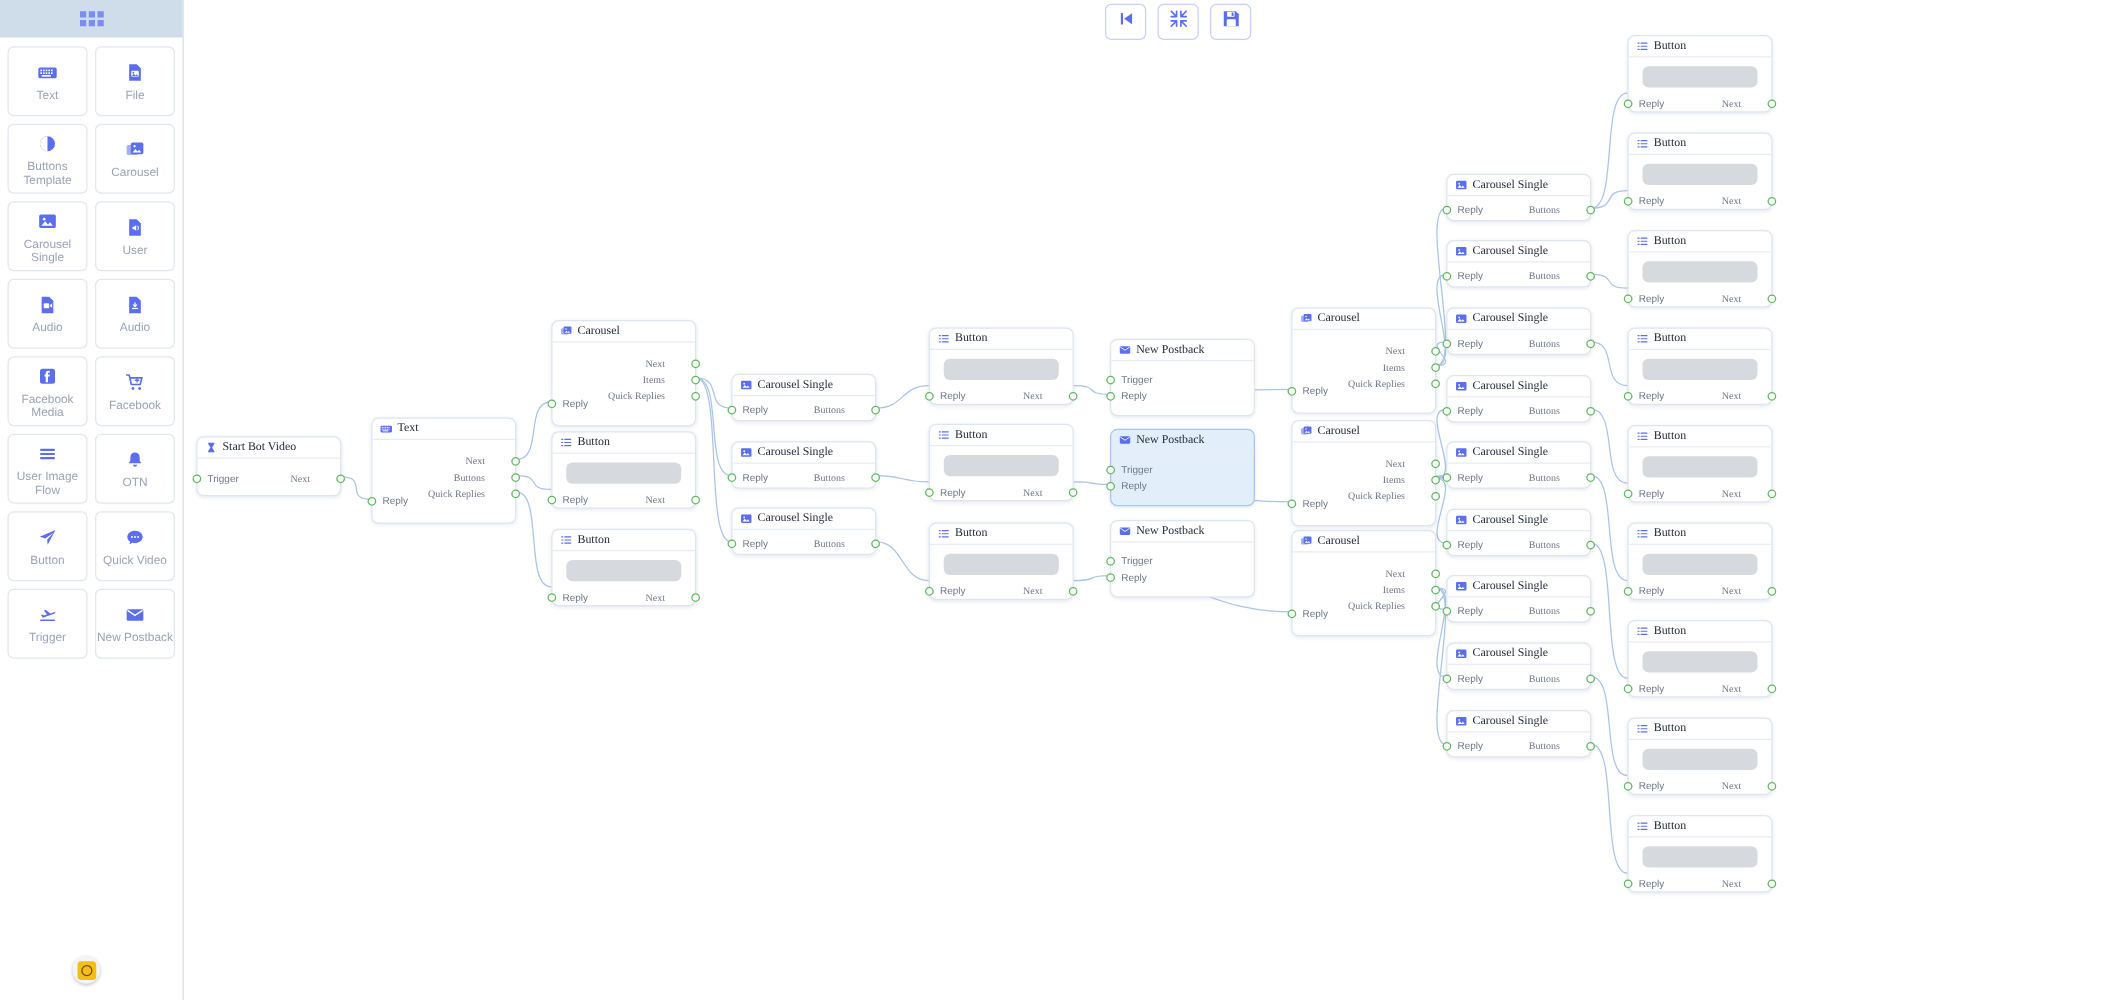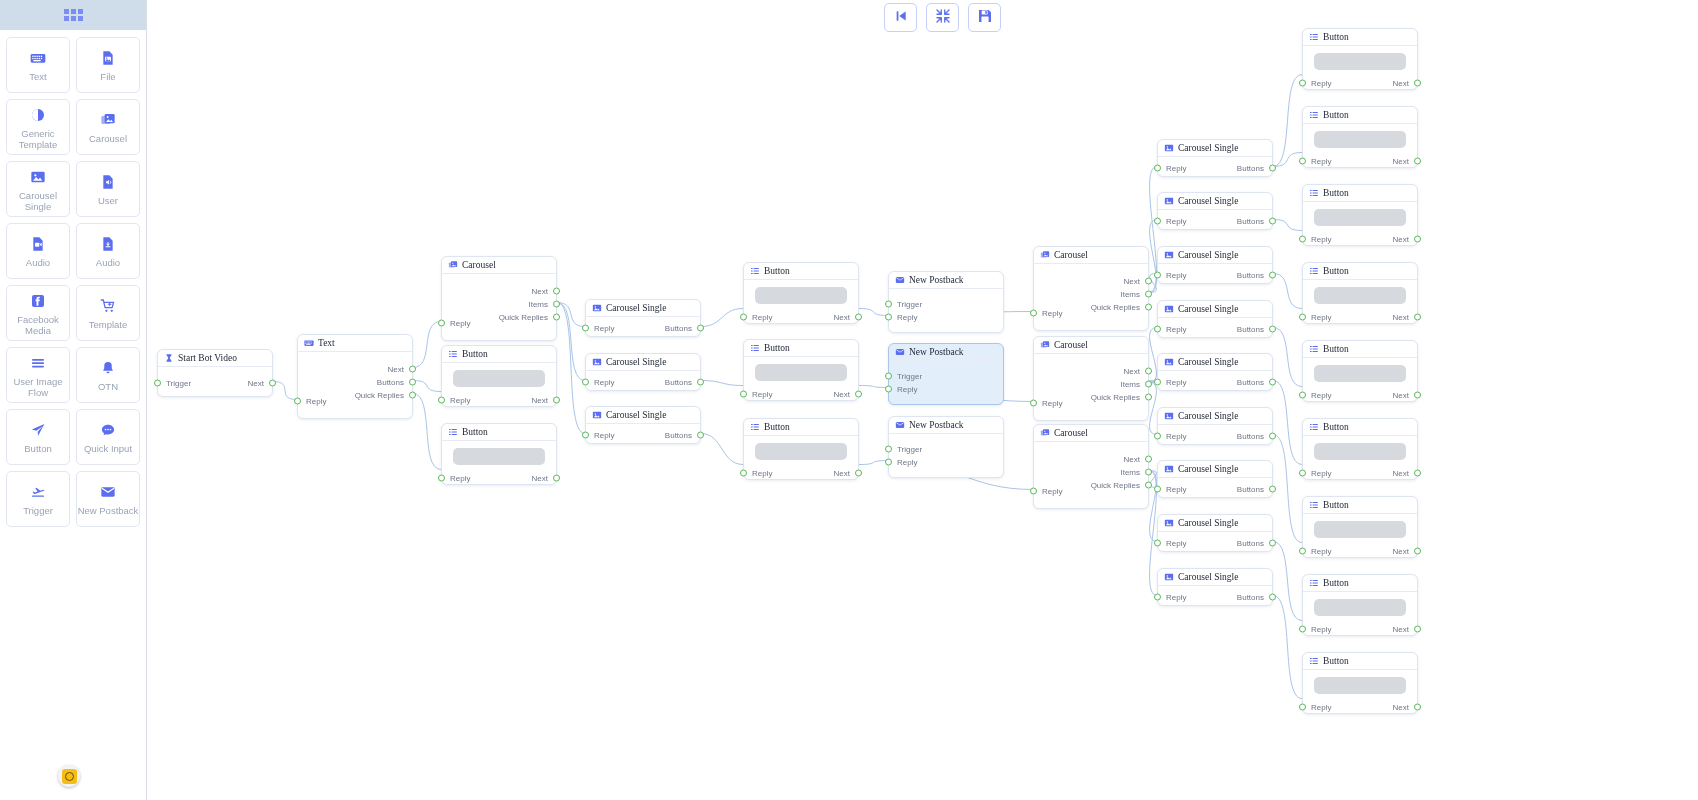--- a/index.html
+++ b/index.html
@@ -112,21 +112,21 @@
     margin: 7px auto 0; height: 17px; border-radius: 5px;
     background: #d6d9de;
   }
   .port-row { position: relative; height: 13px; }
   .port-lbl {
     position: absolute; font-size: 8px; color: #6e7687;
     font-family: "Liberation Sans", sans-serif; white-space: nowrap;
     top: 50%; transform: translateY(-50%);
   }
   .port-lbl.in  { left: 8px; }
-  .port-lbl.out { right: 8px; }
+  .port-lbl.out { right: 24px; font-family: Liberation Serif, serif; }
   .dot {
     position: absolute; width: 7px; height: 7px; border-radius: 50%;
     background: #ffffff; border: 1px solid #5cb85c;
     top: 50%; transform: translateY(-50%); cursor: pointer;
   }
   .dot.in  { left: -4px; }
   .dot.out { right: -4px; }
 </style>
 </head>
 <body>
@@ -176,21 +176,21 @@
           <span class="pal-label">File</span>
         </div>
         <div class="pal-item">
           <span class="pi-icon">
             <svg width="16" height="16" viewBox="0 0 24 24" fill="currentColor">
               <circle cx="12" cy="12" r="9"></circle>
               <path d="M12 3a9 9 0 000 18z" fill="#fff" opacity="0"></path>
               <path d="M12 3v18a9 9 0 010-18z" fill="#fff"></path>
             </svg>
           </span>
-          <span class="pal-label">Generic Template</span>
+          <span class="pal-label">Buttons Template</span>
         </div>
         <div class="pal-item">
           <span class="pi-icon">
             <svg width="16" height="16" viewBox="0 0 24 24" fill="currentColor">
               <rect x="2" y="6" width="14" height="12" rx="2" opacity=".55"></rect>
               <rect x="7" y="3" width="15" height="14" rx="2"></rect>
               <circle cx="11.5" cy="7.5" r="1.4" fill="#fff"></circle>
               <path d="M9 15l3.5-4.2 2.6 3 1.9-2.1 2.5 3.3z" fill="#fff"></path>
             </svg>
           </span>
@@ -247,21 +247,21 @@
         </div>
         <div class="pal-item">
           <span class="pi-icon">
             <svg width="16" height="16" viewBox="0 0 24 24" fill="currentColor">
               <path d="M2 3h3l2.6 11.4h10.6l2.2-8H7" fill="none" stroke="currentColor" stroke-width="1.9" stroke-linecap="round" stroke-linejoin="round"></path>
               <circle cx="9.6" cy="19.2" r="1.7"></circle>
               <circle cx="17.6" cy="19.2" r="1.7"></circle>
               <path d="M14.5 7.2v4.2M12.4 9.3h4.2" stroke="currentColor" stroke-width="1.6" stroke-linecap="round"></path>
             </svg>
           </span>
-          <span class="pal-label">Template</span>
+          <span class="pal-label">Facebook</span>
         </div>
         <div class="pal-item">
           <span class="pi-icon">
             <svg width="16" height="16" viewBox="0 0 24 24" fill="currentColor">
               <rect x="3" y="6" width="18" height="2.6" rx="1.3"></rect>
               <rect x="3" y="11" width="18" height="2.6" rx="1.3"></rect>
               <rect x="3" y="16" width="18" height="2.6" rx="1.3"></rect>
             </svg>
           </span>
           <span class="pal-label">User Image Flow</span>
@@ -285,21 +285,21 @@
         </div>
         <div class="pal-item">
           <span class="pi-icon">
             <svg width="16" height="16" viewBox="0 0 24 24" fill="currentColor">
               <path d="M12 4C6.9 4 2.8 7.3 2.8 11.4c0 2.3 1.3 4.4 3.4 5.7L5.3 20l3.6-1.7c1 .3 2 .4 3.1.4 5.1 0 9.2-3.3 9.2-7.3S17.1 4 12 4z"></path>
               <circle cx="8.3" cy="11.4" r="1.2" fill="#fff"></circle>
               <circle cx="12" cy="11.4" r="1.2" fill="#fff"></circle>
               <circle cx="15.7" cy="11.4" r="1.2" fill="#fff"></circle>
             </svg>
           </span>
-          <span class="pal-label">Quick Input</span>
+          <span class="pal-label">Quick Video</span>
         </div>
         <div class="pal-item">
           <span class="pi-icon">
             <svg width="16" height="16" viewBox="0 0 24 24" fill="currentColor">
               <path d="M21.6 9.6c-.3-.9-1.2-1.3-2-1l-4.2 1.5-5.6-4.3-1.9.7 3.4 4.9-3.6 1.3-2.2-1.3-1.4.5 2.3 3.3 14.2-5.1c.9-.3 1.3-1.2 1-2z"></path>
               <rect x="3" y="17.4" width="18" height="1.7" rx=".85"></rect>
             </svg>
           </span>
           <span class="pal-label">Trigger</span>
         </div>

